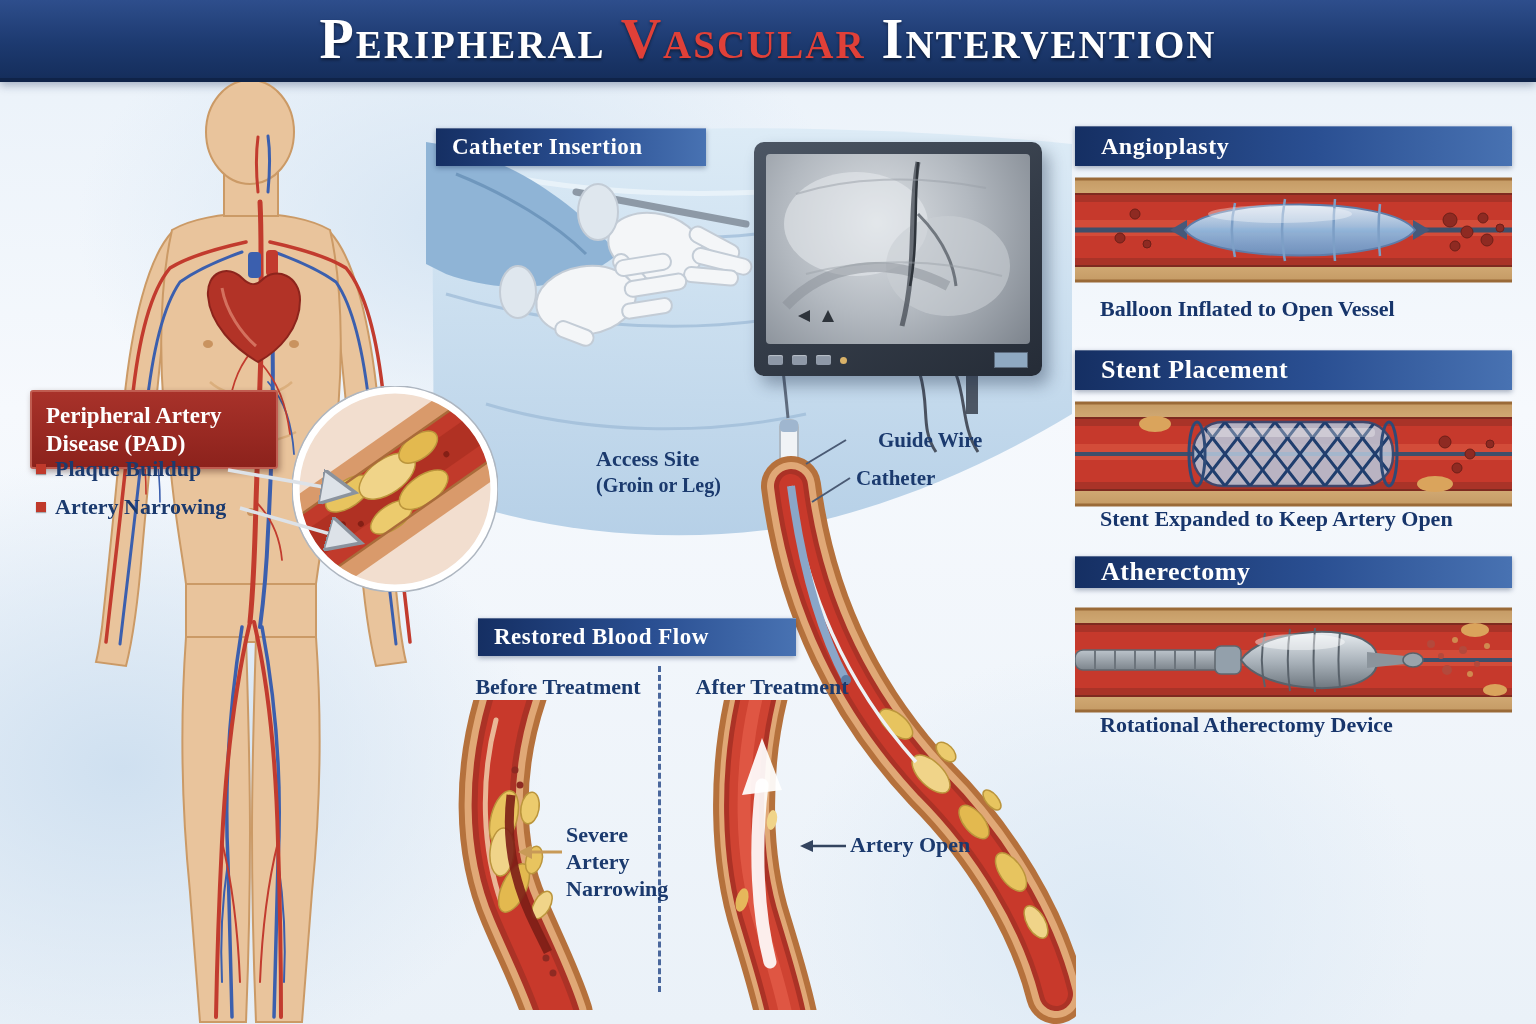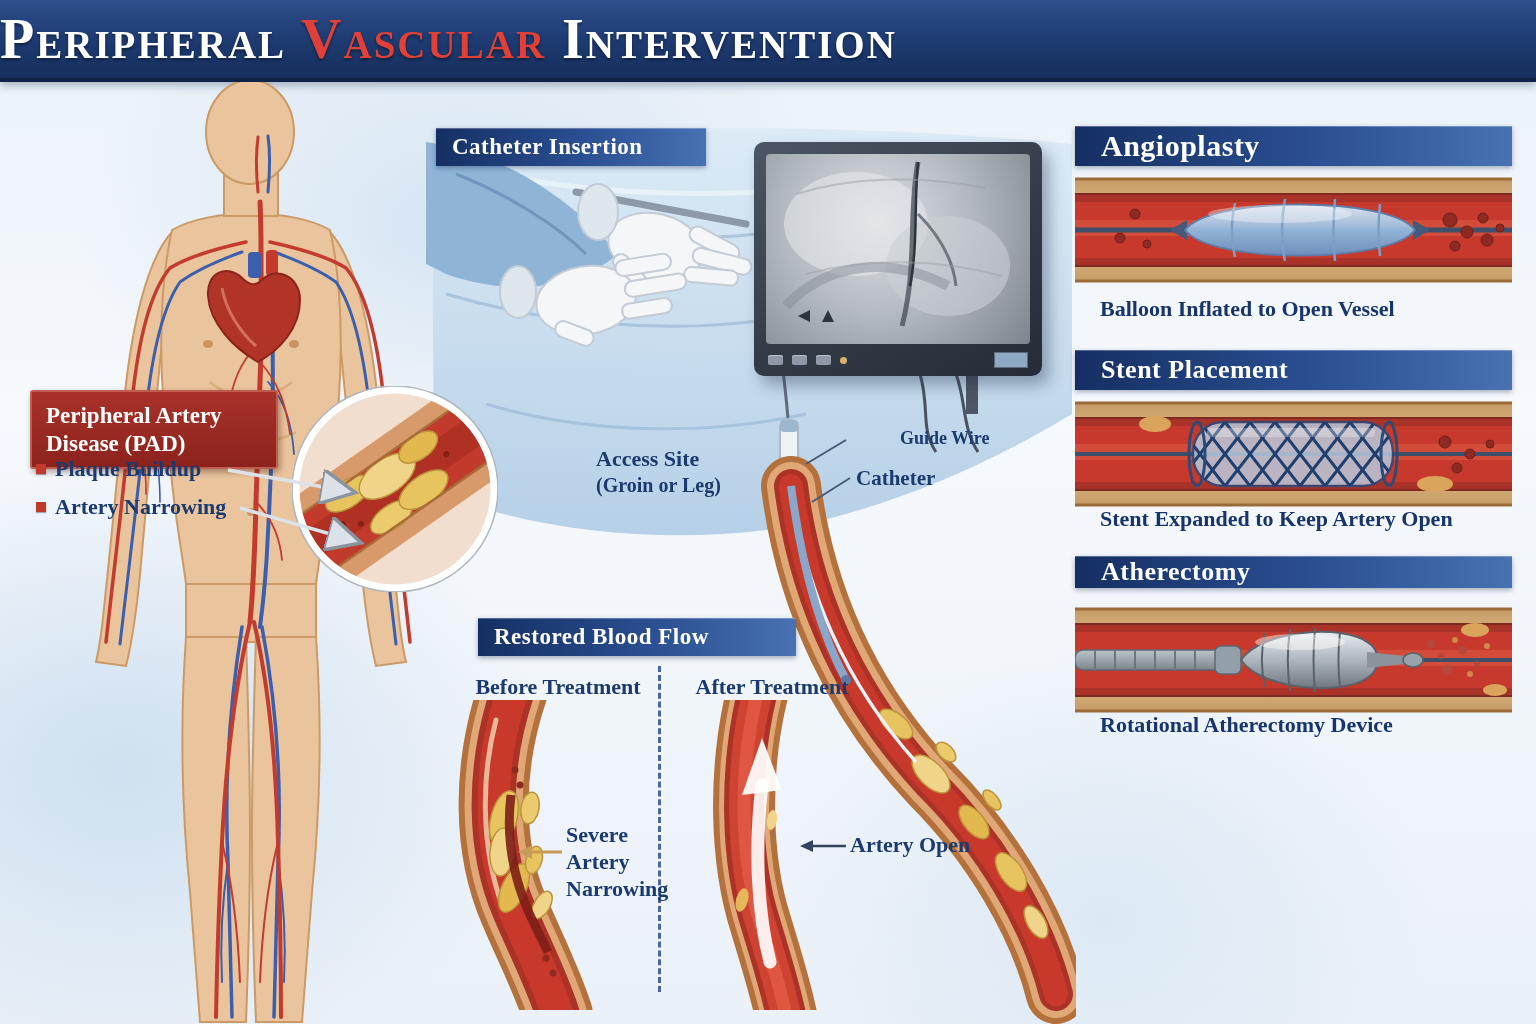--- a/index.html
+++ b/index.html
@@ -7,21 +7,21 @@
     font-family:"Liberation Serif","DejaVu Serif",serif;}
   .poster{position:relative;width:1536px;height:1024px;overflow:hidden;
     background:
       radial-gradient(ellipse 700px 520px at 8% 75%, #cfe0f0 0%, rgba(207,224,240,0) 60%),
       radial-gradient(ellipse 640px 420px at 30% 22%, #d6e5f3 0%, rgba(214,229,243,0) 60%),
       radial-gradient(ellipse 500px 420px at 72% 90%, #dce9f5 0%, rgba(220,233,245,0) 65%),
       linear-gradient(180deg,#e9f1f9 0%,#f6f9fd 40%,#eaf1f8 100%);}
   .abs{position:absolute}
   .banner{left:0;top:0;width:1536px;height:82px;z-index:7;
     background:linear-gradient(180deg,#2e4e8c 0%,#1d3a70 55%,#152e5c 100%);
-    border-bottom:4px solid #0f2348;display:flex;align-items:center;justify-content:flex-start;
+    border-bottom:4px solid #0f2348;display:flex;align-items:center;justify-content:center;
     box-shadow:0 3px 9px rgba(20,40,80,.35);}
   .banner h1{font-size:56px;font-variant:small-caps;letter-spacing:2px;color:#ffffff;
     font-weight:700;text-shadow:0 2px 3px rgba(0,0,0,.45);white-space:nowrap}
   .banner .red{color:#e04038;text-shadow:0 2px 3px rgba(0,0,0,.45)}
   .hbar{position:absolute;background:linear-gradient(90deg,#152f63 0%,#2a4f92 55%,#4872b2 100%);
     color:#fff;font-weight:700;display:flex;align-items:center;padding:0 16px;
     letter-spacing:.5px;z-index:4;
     box-shadow:0 2px 5px rgba(10,30,70,.35), inset 0 1px 0 rgba(255,255,255,.28);}
   .lbl{position:absolute;font-weight:700;color:#1b3a6e;z-index:5;line-height:1.22}
   .caption{position:absolute;font-weight:700;color:#17356b;z-index:5;font-size:22px;white-space:nowrap}
@@ -265,21 +265,21 @@
 
   <div class="hbar" style="left:436px;top:128px;width:270px;height:38px;font-size:23px">
     <span>Catheter Insertion</span>
   </div>
 
   <div class="lbl" style="left:596px;top:446px;width:156px;text-align:left;font-size:22px">
     <div>Access Site</div>
     <div style="font-size:20px;font-weight:600">(Groin or Leg)</div>
   </div>
 
-  <div class="lbl" style="left:900px;top:428px;font-size:18px;white-space:nowrap">Guide Wire</div>
+  <div class="lbl" style="left:878px;top:428px;font-size:21px;white-space:nowrap">Guide Wire</div>
   <div class="lbl" style="left:856px;top:466px;font-size:21px;white-space:nowrap">Catheter</div>
 
   <div class="hbar" style="left:478px;top:618px;width:318px;height:38px;font-size:23px">
     <span>Restored Blood Flow</span>
   </div>
   <div class="lbl" style="left:468px;top:674px;width:180px;text-align:center;font-size:22px;white-space:nowrap">Before Treatment</div>
   <div class="lbl" style="left:682px;top:674px;width:180px;text-align:center;font-size:22px;white-space:nowrap">After Treatment</div>
   <div class="divider-dashed"></div>
 
   <svg class="abs" style="left:418px;top:700px;z-index:3" width="240" height="310" viewBox="0 0 240 310">
@@ -317,21 +317,21 @@
     <ellipse cx="106" cy="120" rx="10" ry="5" fill="#f0d489" transform="rotate(-80 106 120)"></ellipse>
     <g>
       <path d="M104,262 C92,215 88,150 96,85" stroke="#ffffff" stroke-width="13" opacity=".9" fill="none" stroke-linecap="round"></path>
       <polygon points="96,38 76,95 116,90" fill="#ffffff" opacity=".93"></polygon>
     </g>
   </svg>
 
   <div class="lbl" style="left:566px;top:822px;width:112px;font-size:22px">Severe Artery Narrowing</div>
   <div class="lbl" style="left:850px;top:832px;width:134px;font-size:22px;white-space:nowrap">Artery Open</div>
 
-  <div class="hbar" style="left:1075px;top:126px;width:437px;height:40px;font-size:30px;padding:8px 26px">
+  <div class="hbar" style="left:1075px;top:126px;width:437px;height:40px;font-size:24px;padding:8px 26px">
     <span>Angioplasty</span>
   </div>
   <svg class="abs" style="left:1075px;top:170px;z-index:3" width="437" height="120" viewBox="0 0 437 120">
     <defs>
       <linearGradient id="wallGradA" x1="0" y1="0" x2="0" y2="1">
         <stop offset="0" stop-color="#c49a64"></stop>
           <stop offset=".5" stop-color="#ecca96"></stop>
           <stop offset="1" stop-color="#c49a64"></stop>
       </linearGradient>
       <linearGradient id="balloonGrad" x1="0" y1="0" x2="0" y2="1">

